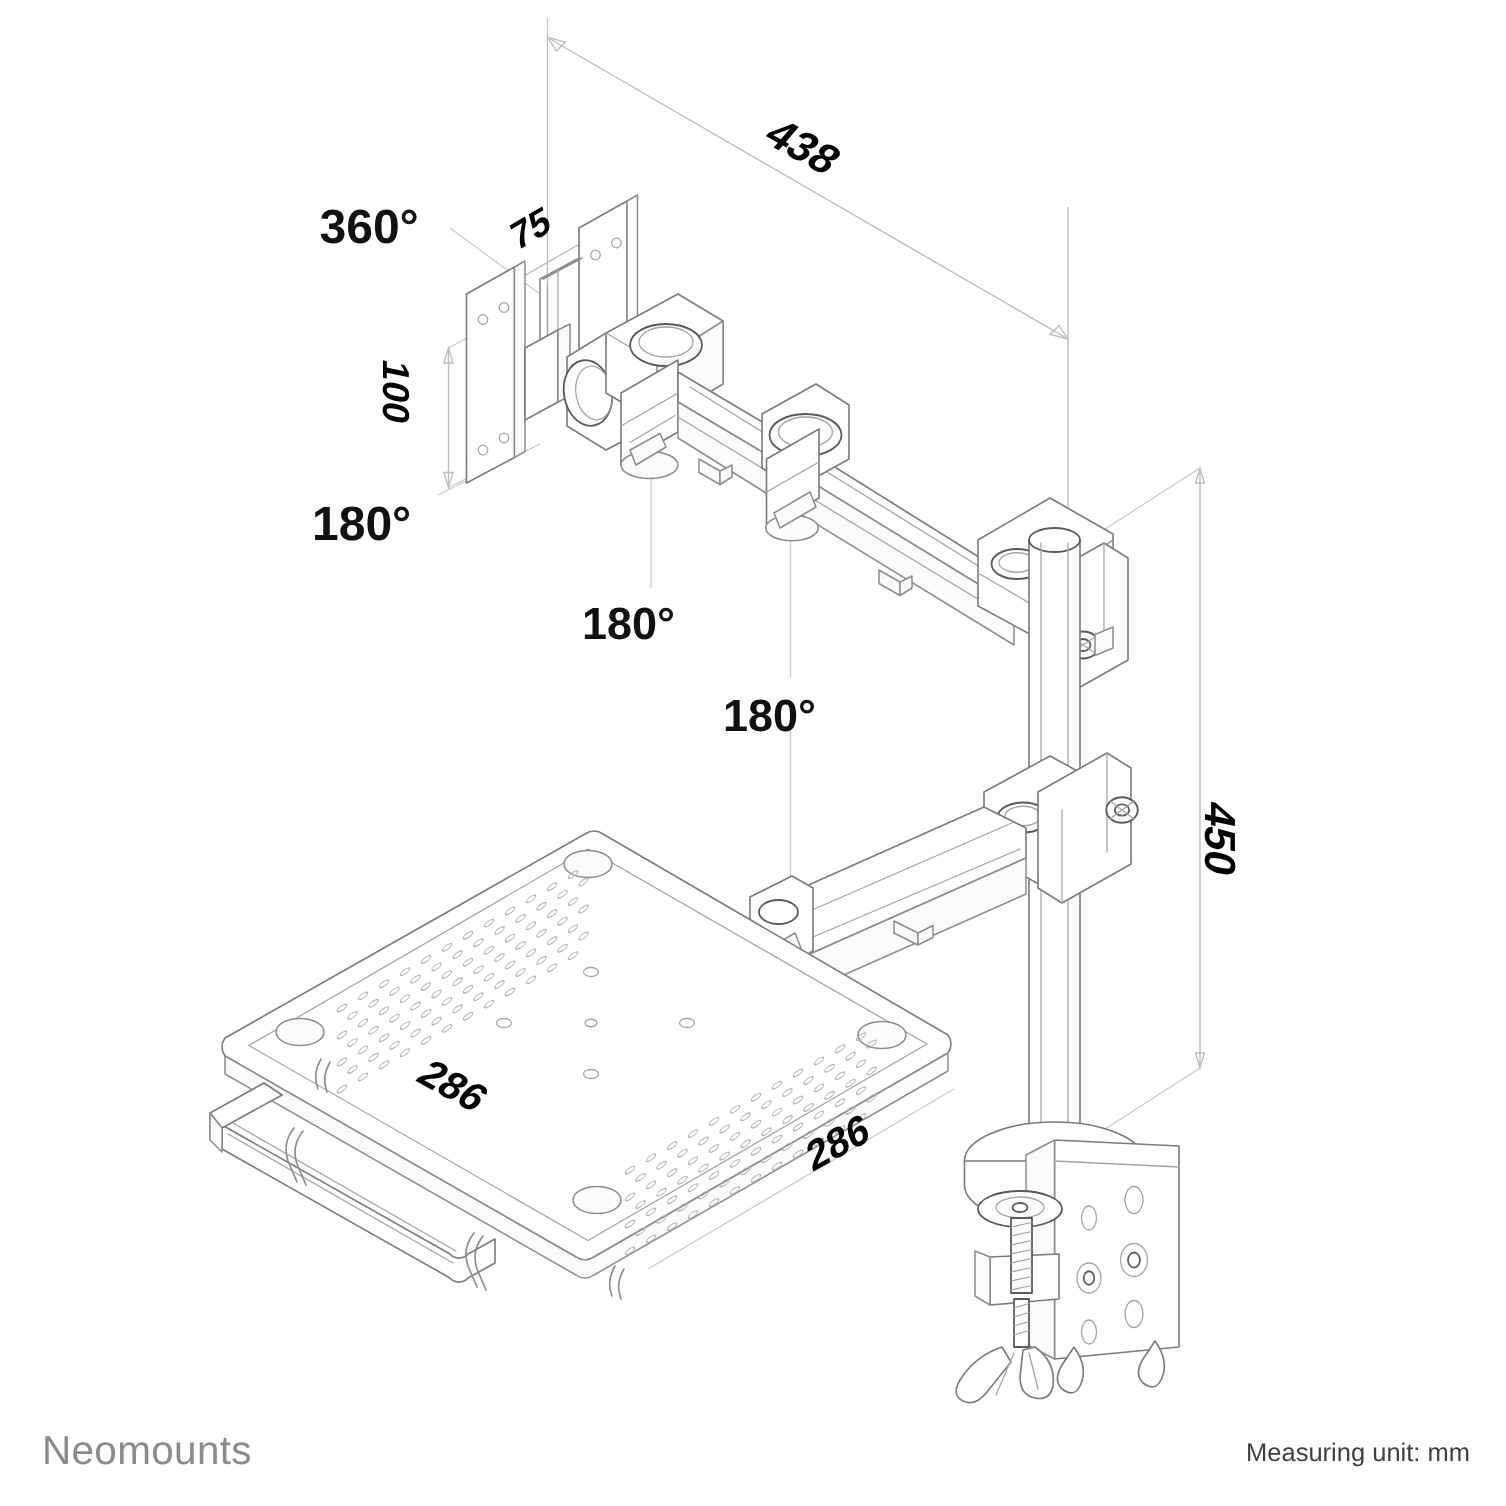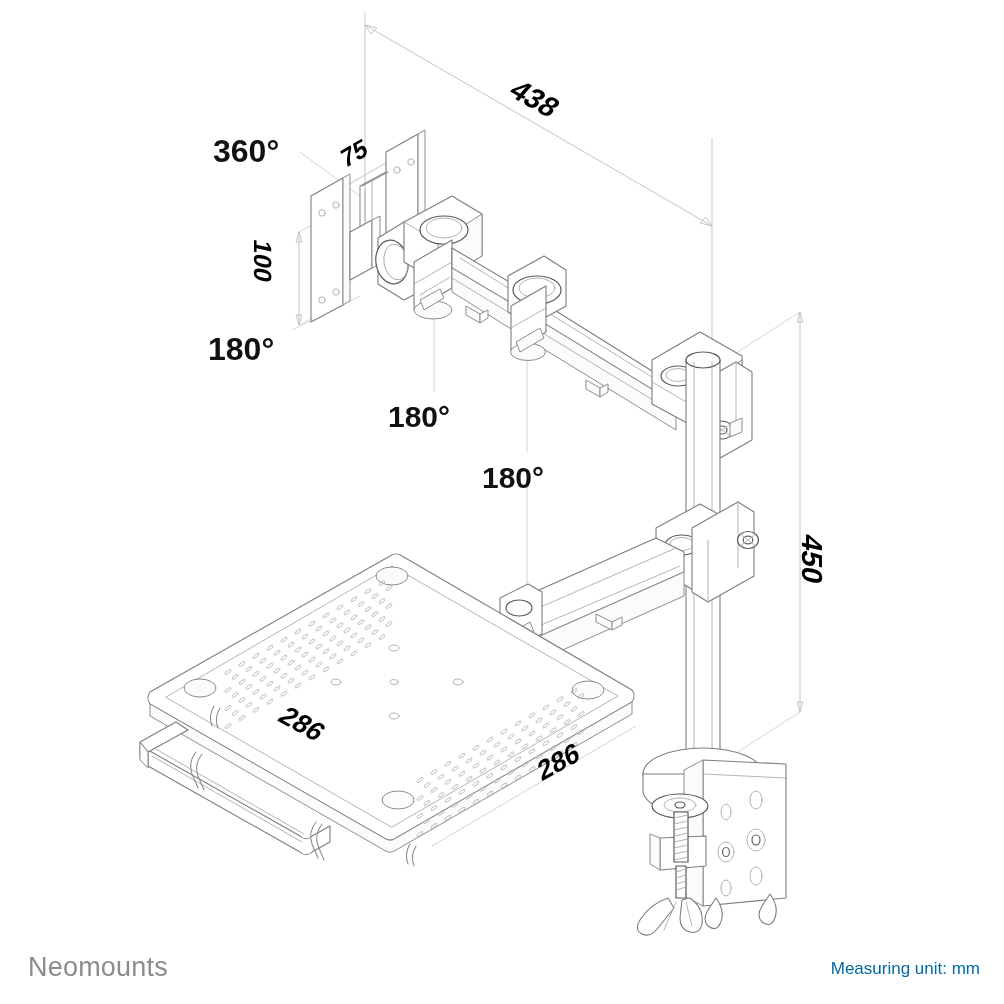--- a/index.html
+++ b/index.html
@@ -49,21 +49,21 @@
     letter-spacing: 0.2px;
     white-space: nowrap;
   }
   #unit-note {
     position: absolute;
     right: 24px;
     top: 959px;
     font-family: "Liberation Sans", sans-serif;
     font-size: 17px;
     font-weight: 400;
-    color: #0369a1;
+    color: #404040;
     white-space: nowrap;
     margin-left: 44px;
   }
 </style>
 </head>
 <body>
 
 <div id="page">
 
   <svg id="drawing" viewBox="0 0 1004 1004">

